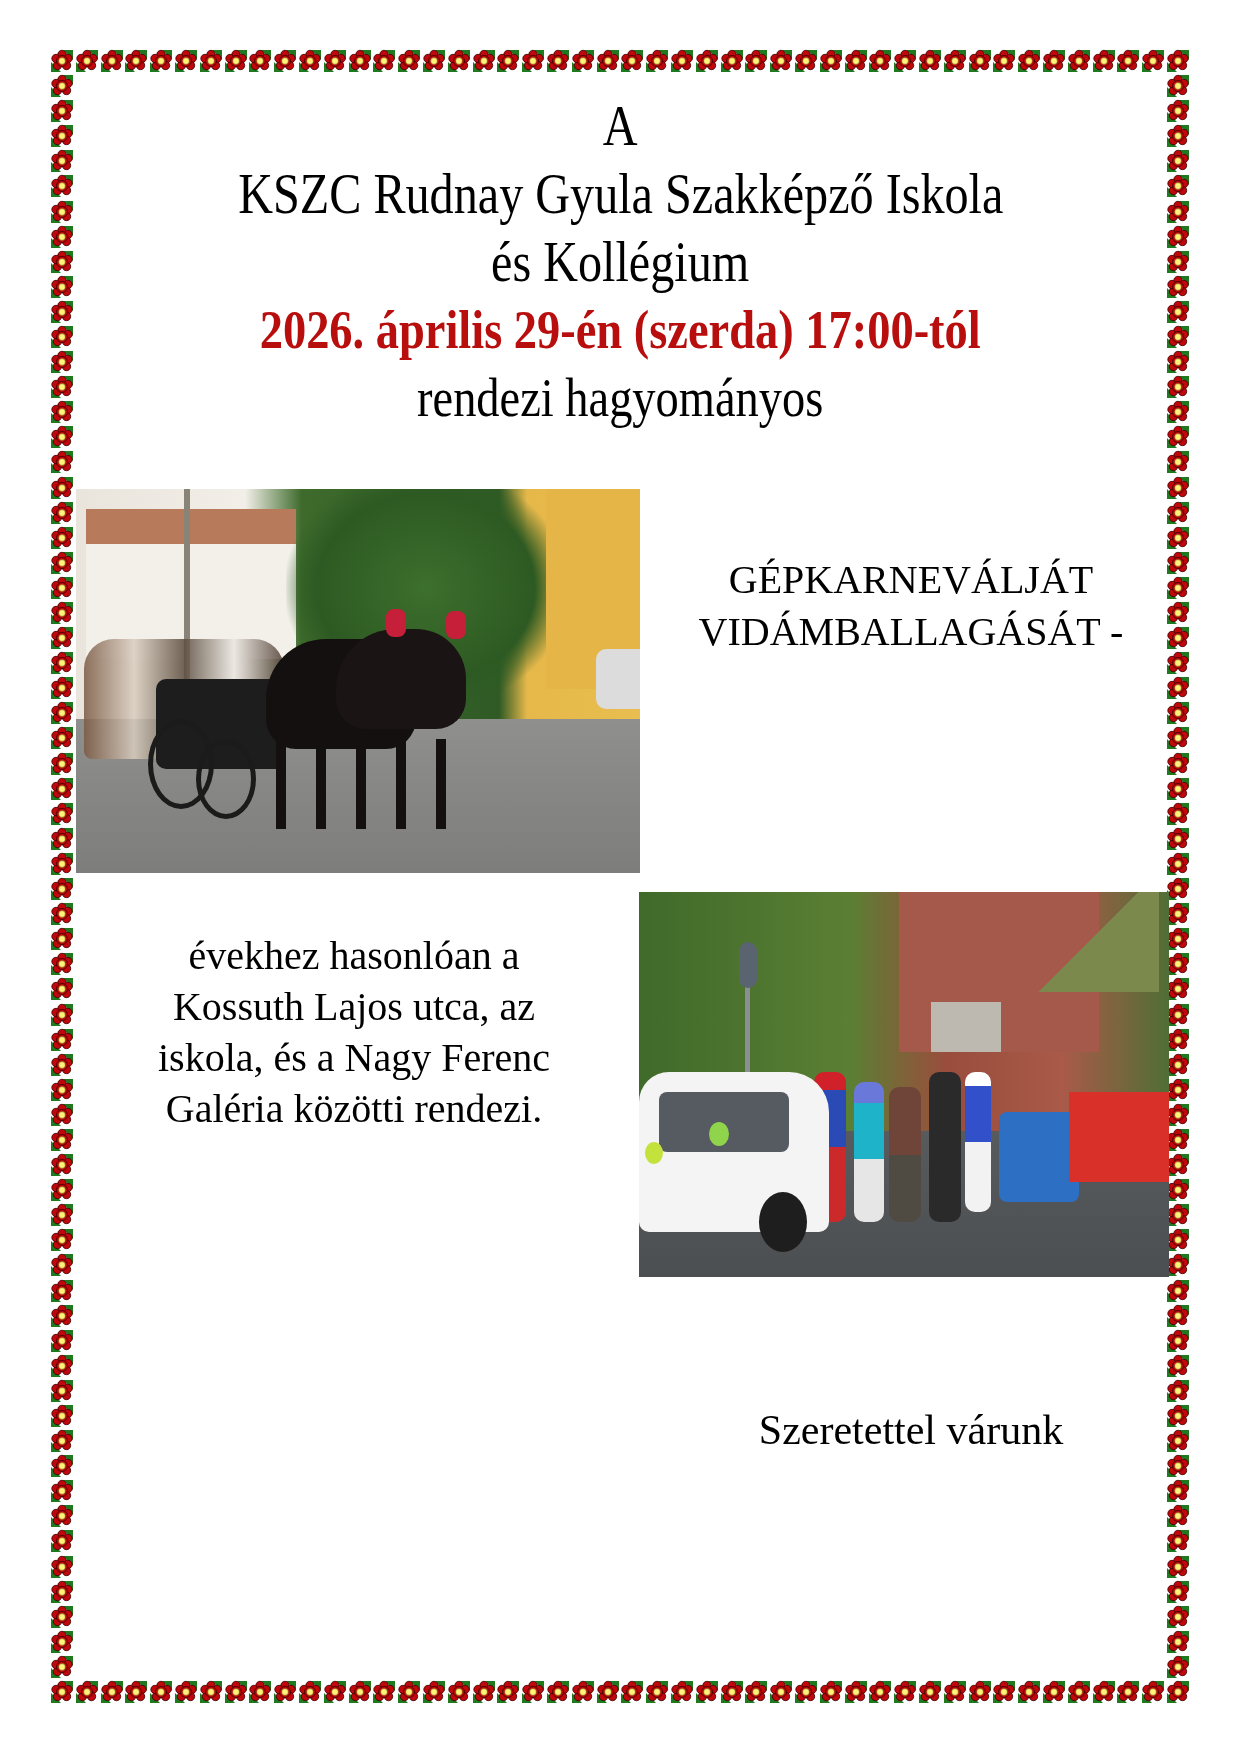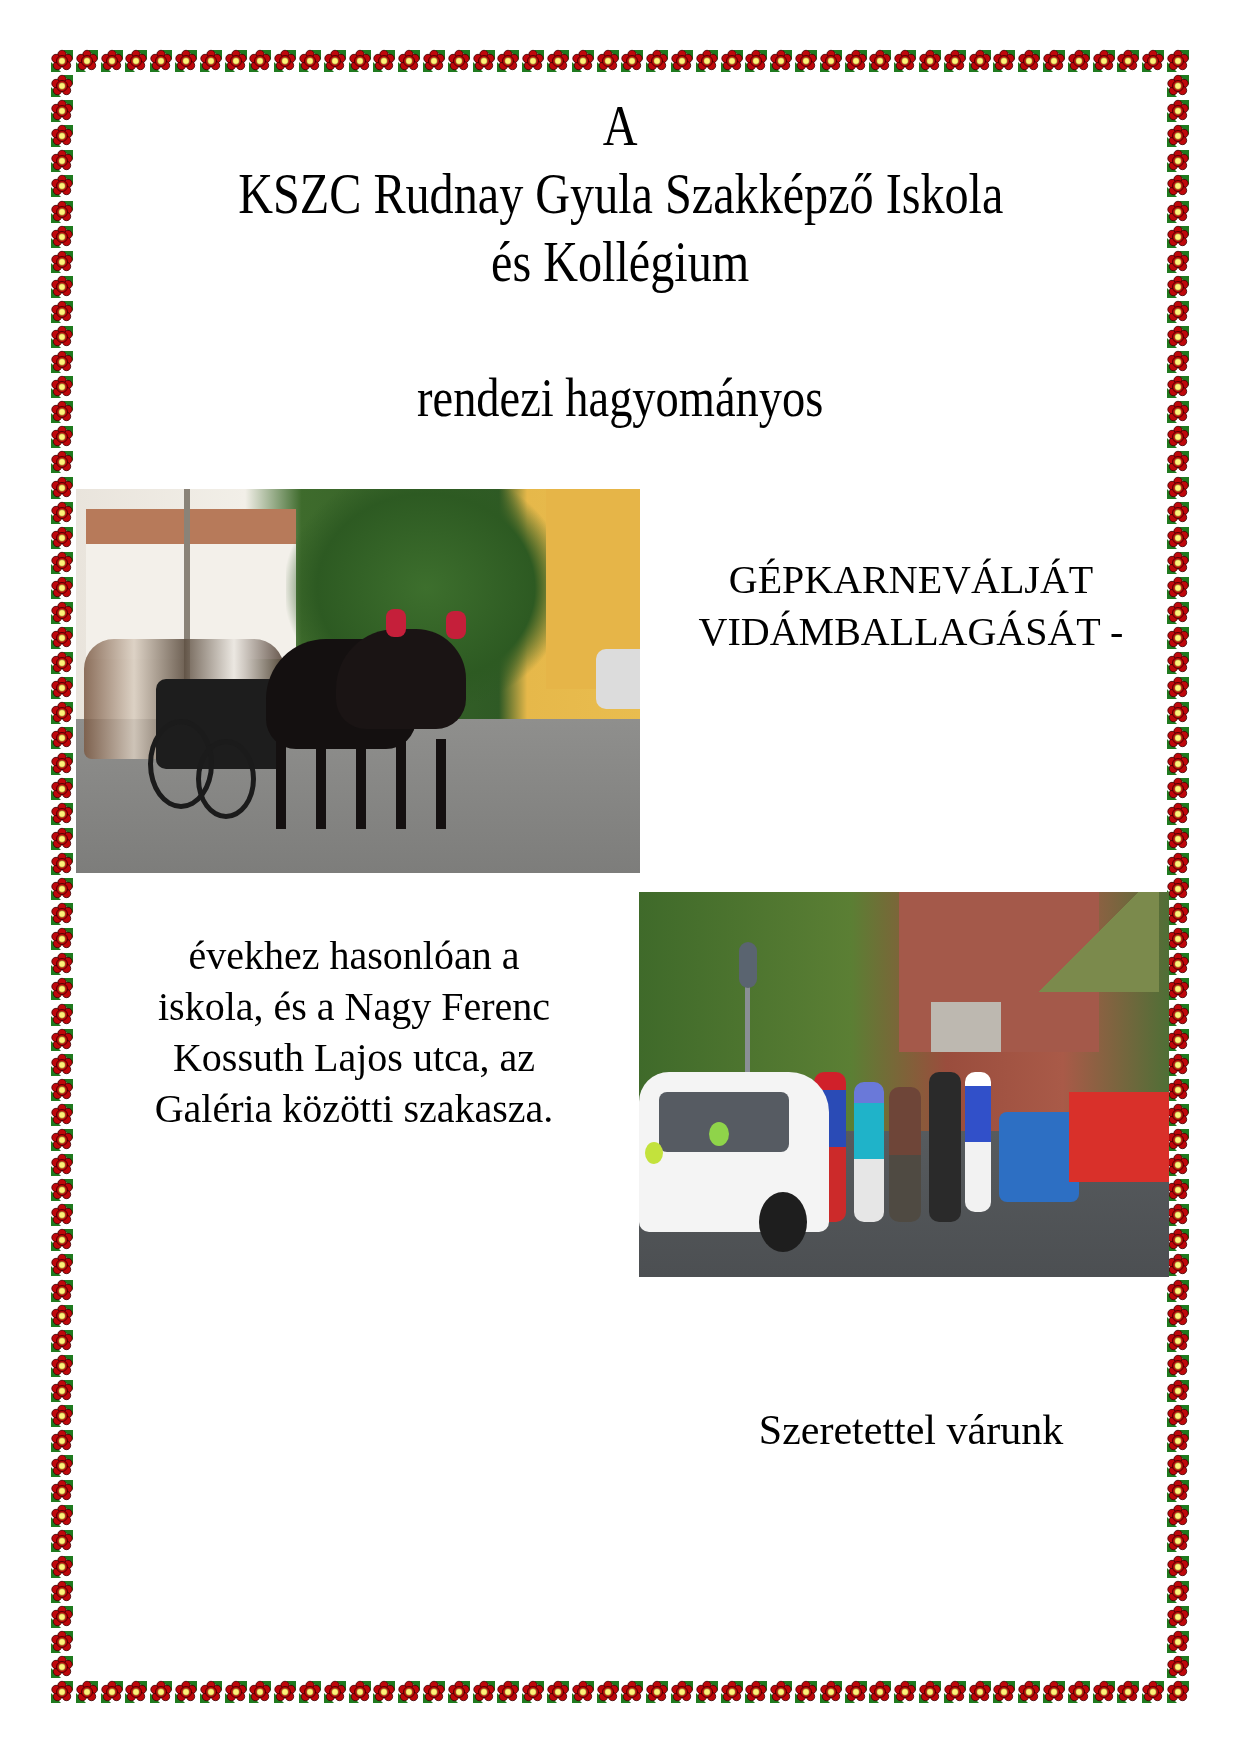--- a/index.html
+++ b/index.html
@@ -3402,20 +3402,23 @@
 
   <div class="headline l1">
     <span class="hl-text">A</span>
   </div>
   <div class="headline l3">
     <span class="hl-text">és Kollégium</span>
   </div>
   <div class="headline l2">
     <span class="hl-text">KSZC Rudnay Gyula Szakképző Iskola</span>
   </div>
+  <div class="headline l4">
+    <span class="hl-text">2026. április 29-én (szerda) 17:00-tól</span>
+  </div>
   <div class="headline l5">
     <span class="hl-text">rendezi hagyományos</span>
   </div>
 
   <div class="photo photo-1">
     <div class="shape p1-house"></div>
     <div class="shape p1-roof"></div>
     <div class="shape p1-tree"></div>
     <div class="shape p1-yellow"></div>
     <div class="shape p1-pole"></div>
@@ -3431,23 +3434,23 @@
     <div class="shape p1-hood2"></div>
   </div>
 
   <div class="block-text bt-right1">
     <span class="bt-line">GÉPKARNEVÁLJÁT</span>
     <span class="bt-line">VIDÁMBALLAGÁSÁT -</span>
   </div>
 
   <div class="block-text bt-left">
     <span class="bt-line">évekhez hasonlóan a</span>
+    <span class="bt-line">Kossuth Lajos utca, az</span>
     <span class="bt-line">iskola, és a Nagy Ferenc</span>
-    <span class="bt-line">Kossuth Lajos utca, az</span>
-    <span class="bt-line">Galéria közötti szakasza.</span>
+    <span class="bt-line">Galéria közötti rendezi.</span>
   </div>
 
   <div class="photo photo-2">
     <div class="shape p2-building"></div>
     <div class="shape p2-roof"></div>
     <div class="shape p2-signpole"></div>
     <div class="shape p2-sign"></div>
     <div class="shape p2-board"></div>
     <div class="shape p2-tractor"></div>
     <div class="shape p2-trailer"></div>

